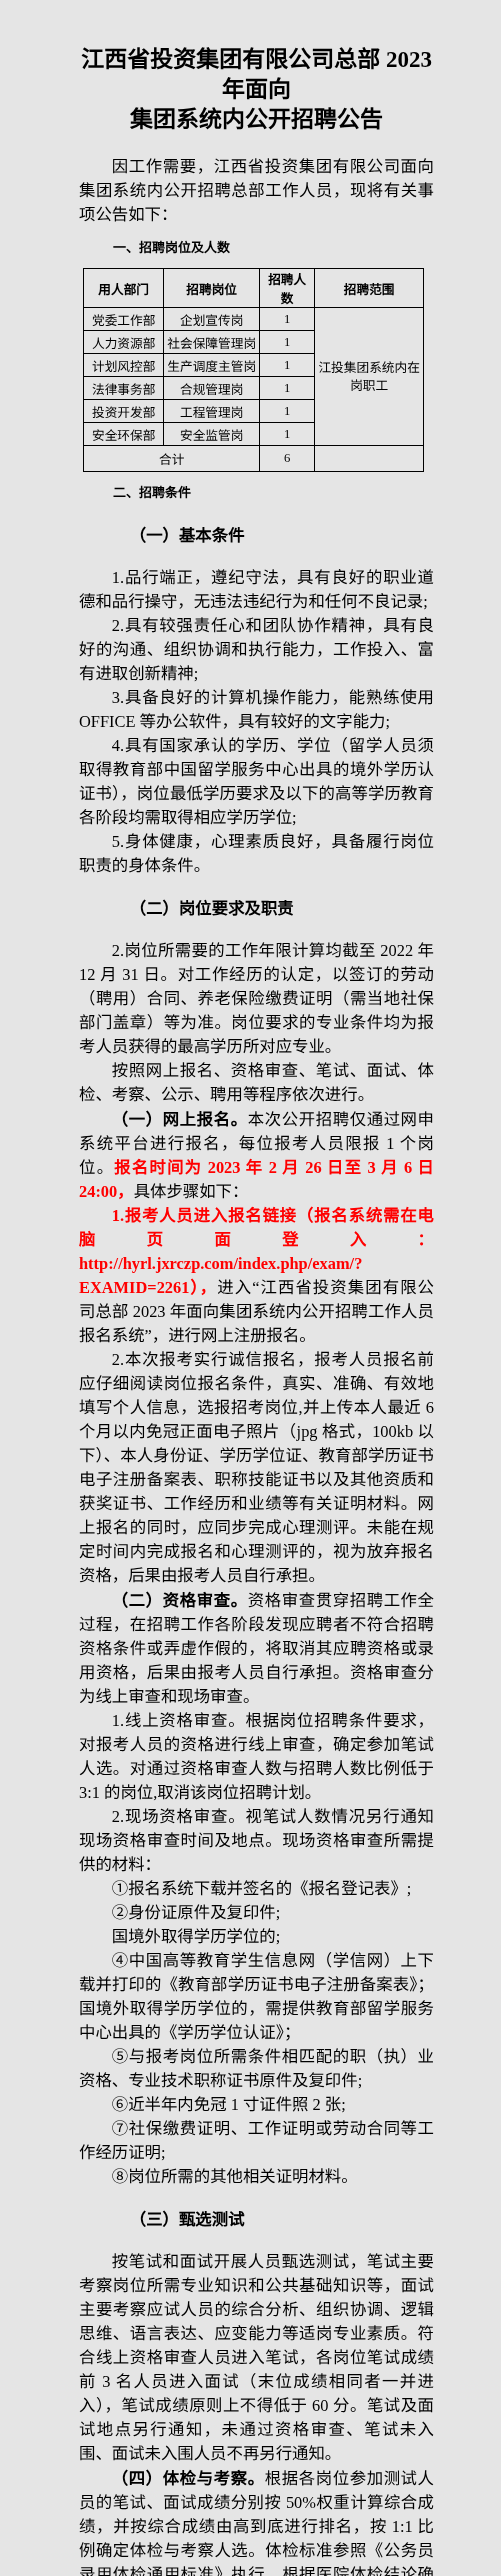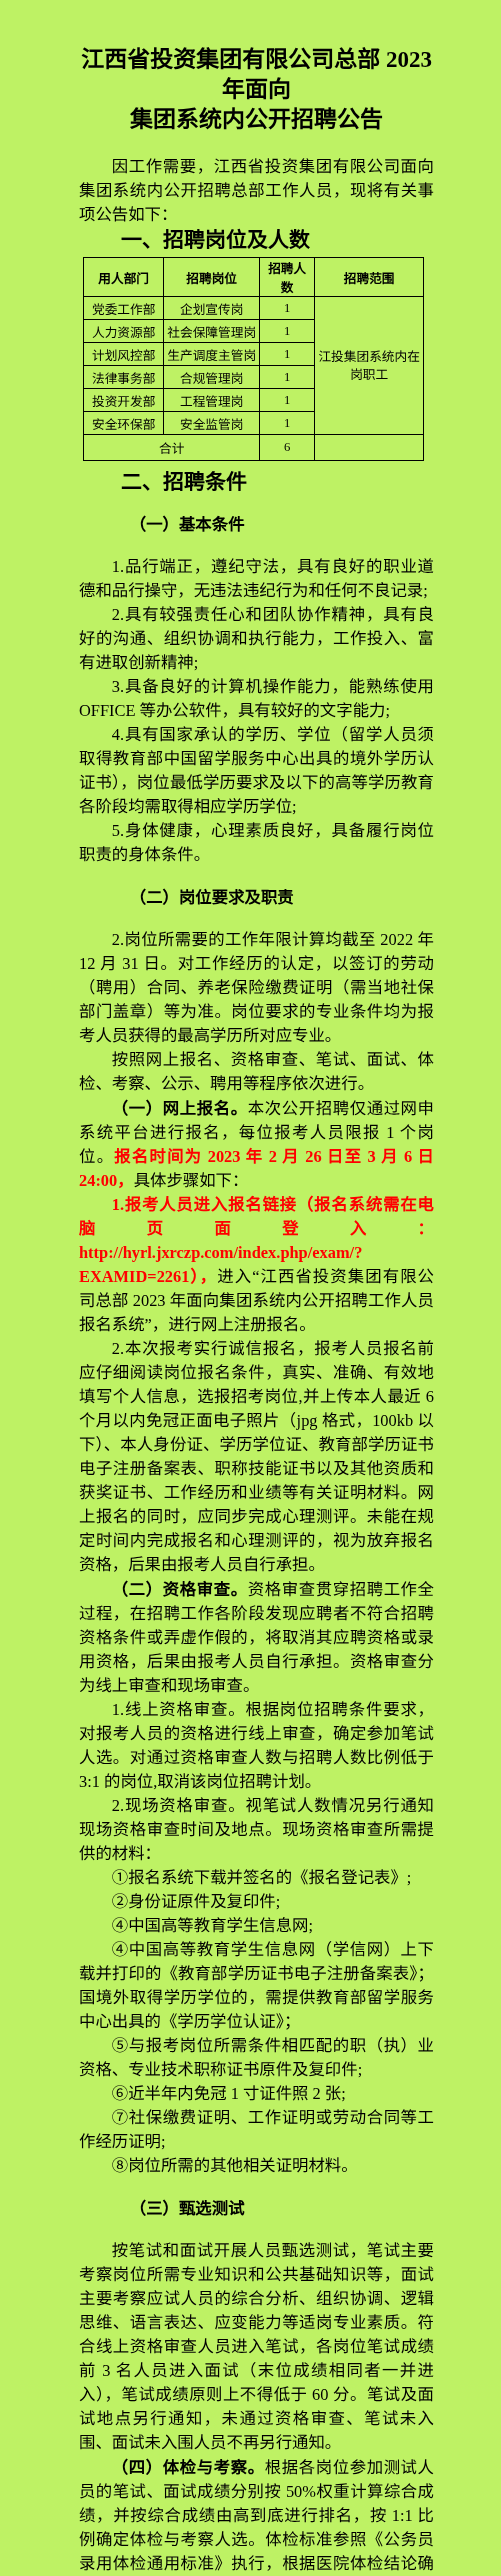--- a/index.html
+++ b/index.html
@@ -1,30 +1,30 @@
 <!DOCTYPE html>
 <html lang="zh-CN" style="font-size:8.5px"><head>
 <meta charset="utf-8">
 <style>
   html,body{margin:0;padding:0;background:#ffffff;}
   .page{
-    width:502px;height:2576px;overflow:hidden;background:#bef264;color:#000;
+    width:502px;height:2576px;overflow:hidden;background:#e5e5e5;color:#000;
     font-family:"Liberation Serif","DejaVu Serif",serif;
     box-sizing:border-box;
   }
   .content{padding:45px 68px 0 79px;}
   .doc-title{
     font-size:23px;line-height:30px;font-weight:bold;text-align:center;
     font-family:"Liberation Serif","DejaVu Serif",serif;
     margin:0 0 20px 0;
   }
   p{margin:0;font-size:16.4px;line-height:24px;text-align:justify;text-indent:2em;}
   .h1{
     font-family:"Liberation Sans","DejaVu Sans",sans-serif;
-    font-weight:bold;font-size:21px;line-height:25px;text-indent:2em;margin:0;
+    font-weight:bold;font-size:13px;line-height:25px;text-indent:2em;margin:8px;
   }
   .h2{
     font-weight:bold;font-size:16.4px;line-height:25px;text-indent:2em;margin:18px;
     font-family:"Liberation Sans","DejaVu Sans",sans-serif;
   }
   .ibold{font-weight:bold;font-family:"Liberation Sans","DejaVu Sans",sans-serif;}
   .red{color:#ff0000;font-weight:bold;}
   table.positions{
     border-collapse:collapse;margin:5.3px 0 7.4px 4.2px;width:341px;
     font-size:12.7px;table-layout:fixed;padding-left:6px;
@@ -123,21 +123,21 @@
 
     <p><span class="red">1.报考人员进入报名链接（报名系统需在电脑页面登入：</span><span class="red">http://hyrl.jxrczp.com/index.php/exam/?EXAMID=2261</span><span class="red">），</span><span>进入“江西省投资集团有限公司总部 2023 年面向集团系统内公开招聘工作人员报名系统”，进行网上注册报名。</span></p>
 
     <p>2.本次报考实行诚信报名，报考人员报名前应仔细阅读岗位报名条件，真实、准确、有效地填写个人信息，选报招考岗位,并上传本人最近 6 个月以内免冠正面电子照片（jpg 格式，100kb 以下）、本人身份证、学历学位证、教育部学历证书电子注册备案表、职称技能证书以及其他资质和获奖证书、工作经历和业绩等有关证明材料。网上报名的同时，应同步完成心理测评。未能在规定时间内完成报名和心理测评的，视为放弃报名资格，后果由报考人员自行承担。</p>
 
     <p><span class="ibold">（二）资格审查。</span><span>资格审查贯穿招聘工作全过程，在招聘工作各阶段发现应聘者不符合招聘资格条件或弄虚作假的，将取消其应聘资格或录用资格，后果由报考人员自行承担。资格审查分为线上审查和现场审查。</span></p>
     <p>1.线上资格审查。根据岗位招聘条件要求，对报考人员的资格进行线上审查，确定参加笔试人选。对通过资格审查人数与招聘人数比例低于 3:1 的岗位,取消该岗位招聘计划。</p>
     <p>2.现场资格审查。视笔试人数情况另行通知现场资格审查时间及地点。现场资格审查所需提供的材料：</p>
     <p>①报名系统下载并签名的《报名登记表》;</p>
     <p>②身份证原件及复印件;</p>
-    <p>④中国高等教育学生信息网;</p>
+    <p>国境外取得学历学位的;</p>
     <p>④中国高等教育学生信息网（学信网）上下载并打印的《教育部学历证书电子注册备案表》；国境外取得学历学位的，需提供教育部留学服务中心出具的《学历学位认证》；</p>
     <p>⑤与报考岗位所需条件相匹配的职（执）业资格、专业技术职称证书原件及复印件;</p>
     <p>⑥近半年内免冠 1 寸证件照 2 张;</p>
     <p>⑦社保缴费证明、工作证明或劳动合同等工作经历证明;</p>
     <p>⑧岗位所需的其他相关证明材料。</p>
 
     <p class="h2">（三）甄选测试</p>
     <p>按笔试和面试开展人员甄选测试，笔试主要考察岗位所需专业知识和公共基础知识等，面试主要考察应试人员的综合分析、组织协调、逻辑思维、语言表达、应变能力等适岗专业素质。符合线上资格审查人员进入笔试，各岗位笔试成绩前 3 名人员进入面试（末位成绩相同者一并进入），笔试成绩原则上不得低于 60 分。笔试及面试地点另行通知，未通过资格审查、笔试未入围、面试未入围人员不再另行通知。</p>
 
     <p><span class="ibold">（四）体检与考察。</span><span>根据各岗位参加测试人员的笔试、面试成绩分别按 50%权重计算综合成绩，并按综合成绩由高到底进行排名，按 1:1 比例确定体检与考察人选。体检标准参照《公务员录用体检通用标准》执行，根据医院体检结论确认是否符合岗位要求。考察主要由原单位出具相关工作鉴定。体检费用由考生自理，考生入职转正后，可按公司程序报销体检费用。因体检、考察自动放弃或不合格等原因产生的缺额，可按应试人员最终成绩由高分到低分依次依照实际需求递补。</span></p>

